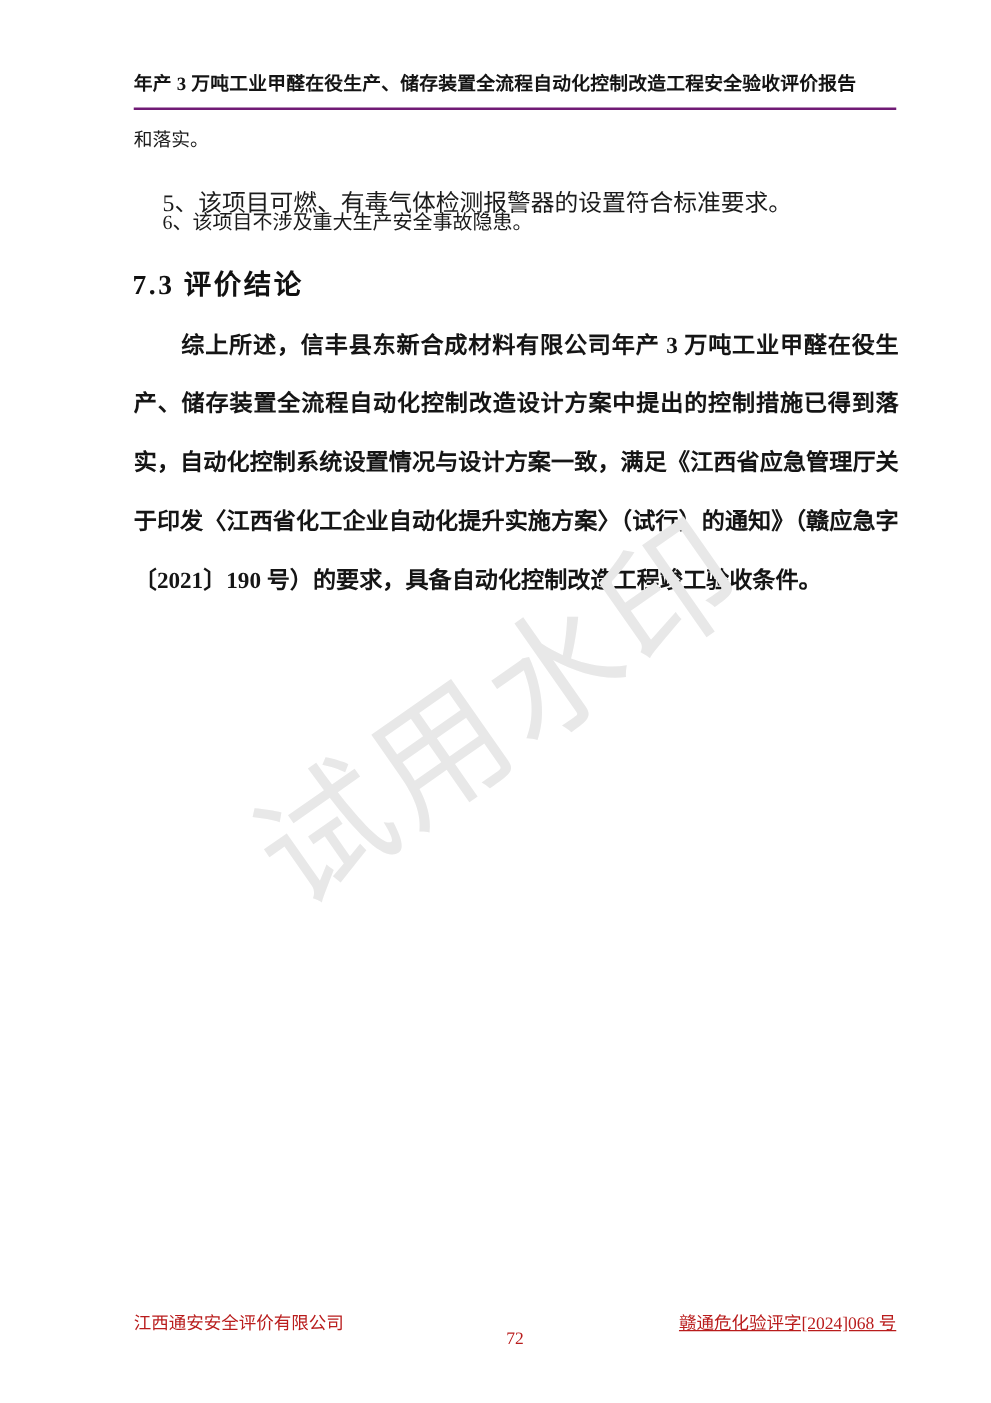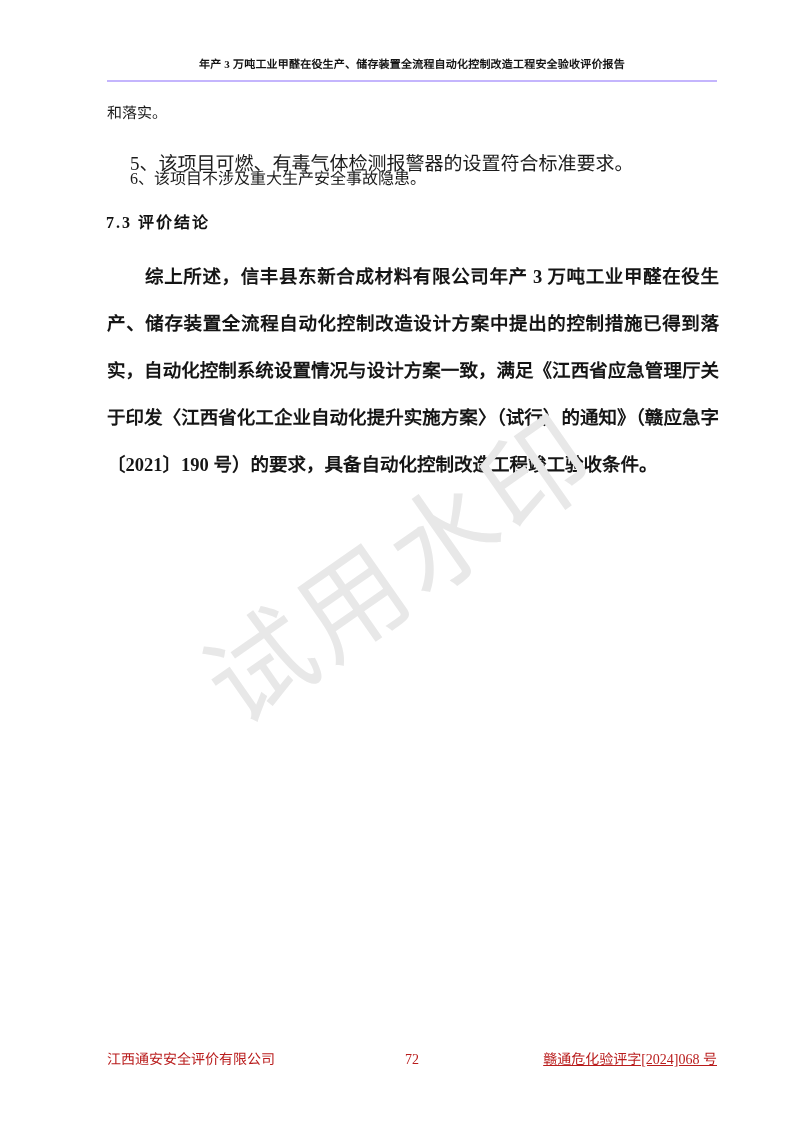--- a/index.html
+++ b/index.html
@@ -15,26 +15,25 @@
     overflow: hidden;
     font-family: "Liberation Serif", "DejaVu Serif", serif;
     color: #1b1b1b;
   }
   
   .header {
     position: absolute;
     left: 107px;
     top: 55px;
     width: 610px;
-    text-align: center;
-    font-size: 11px;
+    font-size: 15px;
     font-weight: 700;
     color: #141414;
     padding-bottom: 9px;
-    border-bottom: 2px solid #c4b5fd;
+    border-bottom: 2px solid #701a75;
     letter-spacing: 0.2px;
   }
   
   .carryover {
     position: absolute;
     left: 107px;
     top: 101px;
     font-size: 15px;
     line-height: 24px;
   }
@@ -50,21 +49,21 @@
     position: absolute;
     left: 130px;
     top: 167px;
     font-size: 16px;
     line-height: 24px;
   }
   .section-heading {
     position: absolute;
     left: 106px;
     top: 209px;
-    font-size: 16px;
+    font-size: 22px;
     font-weight: 700;
     letter-spacing: 2px;
     color: #111111;
   }
   .conclusion {
     position: absolute;
     left: 107px;
     top: 254px;
     width: 612px;
     font-size: 18.5px;
@@ -100,21 +99,21 @@
     color: #b91c1c;
   }
   .footer .footer-left {
     position: absolute;
     left: 0;
     top: 0;
   }
   .footer .footer-center {
     position: absolute;
     left: 50%;
-    top: 0;
+    top: 12px;
     transform: translateX(-50%);
   }
   .footer .footer-right {
     position: absolute;
     right: 0;
     top: 0;
     text-decoration: underline;
   }
 </style>
 </head>

